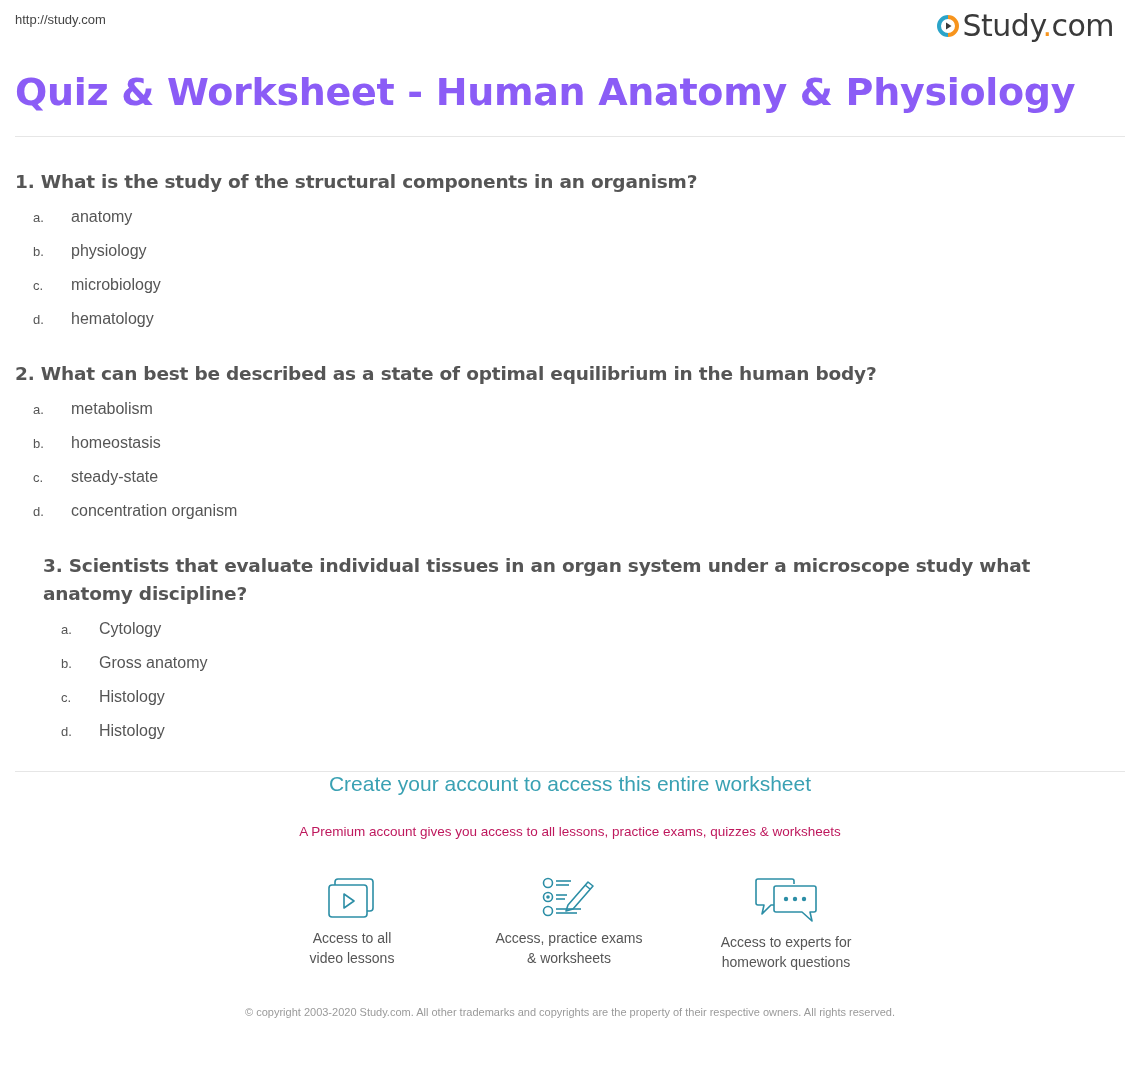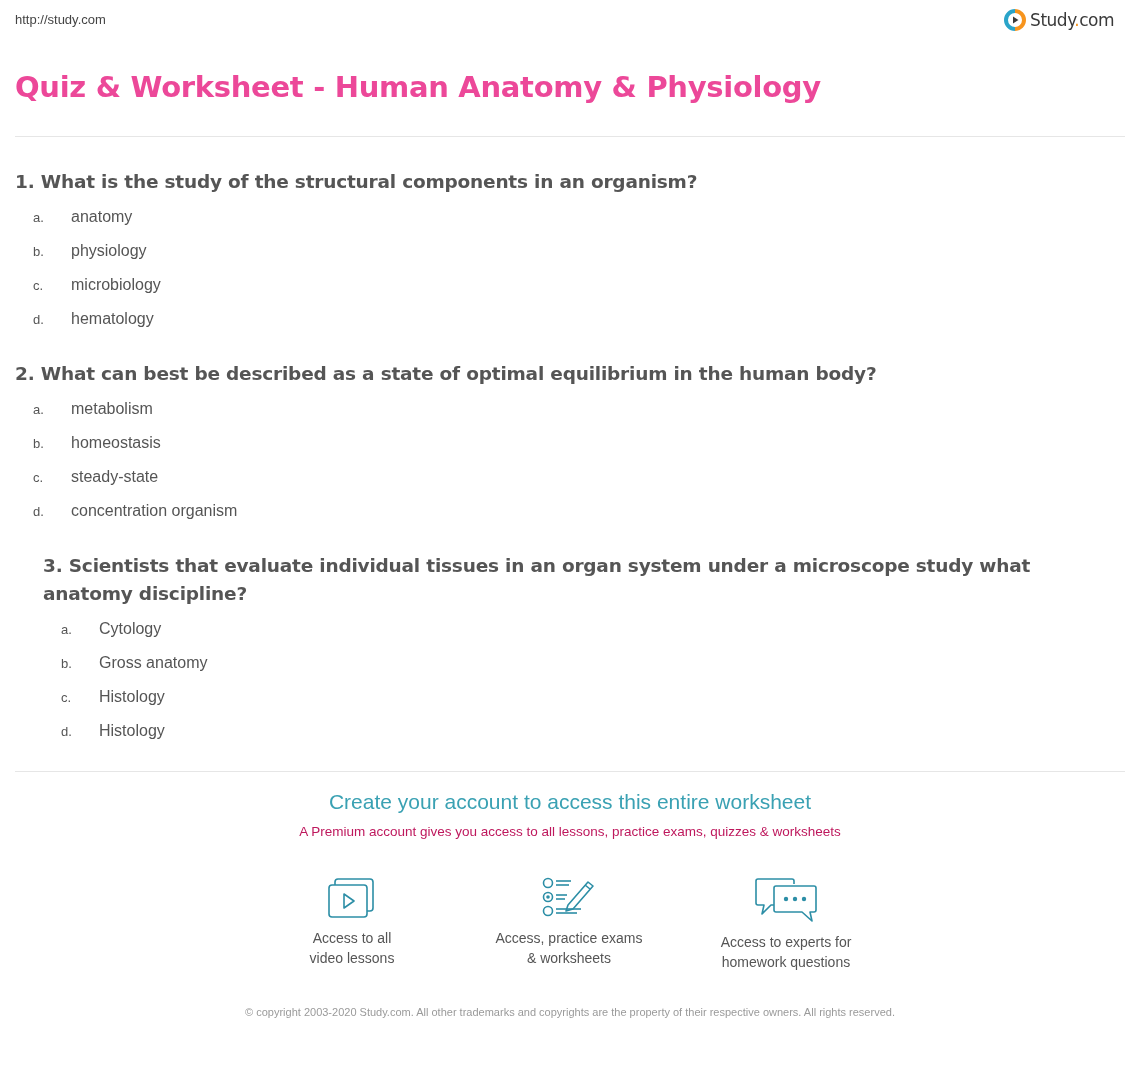--- a/index.html
+++ b/index.html
@@ -2,34 +2,34 @@
 <html><head>
   <meta charset="utf-8">
   <style>
     * { box-sizing: border-box; margin: 0; padding: 0; }
     html, body { width: 1140px; height: 1068px; background: #ffffff; overflow: hidden; }
     body { font-family: "Liberation Sans", "DejaVu Sans", sans-serif; color: #555; position: relative; }
 
     .url { position: absolute; left: 15px; top: 12px; font-size: 13px; color: #444; }
     .logo { position: absolute; right: 26px; top: 8px; display: flex; align-items: center; }
     .logo svg { width: 24px; height: 24px; margin-right: 3px; }
-    .logo-text { font-family: "DejaVu Sans", sans-serif; font-size: 17px; color: #3a3a3a; letter-spacing: -0.5px; }
+    .logo-text { font-family: "DejaVu Sans", sans-serif; font-size: 30px; color: #3a3a3a; letter-spacing: -0.5px; }
     .logo-dot { color: #f7941d; }
 
-    .page-title { position: absolute; left: 15px; top: 70px; font-family: "DejaVu Sans", sans-serif; font-size: 29px; font-weight: bold; color: #ec4899; letter-spacing: -0.3px; }
+    .page-title { position: absolute; left: 15px; top: 70px; font-family: "DejaVu Sans", sans-serif; font-size: 38px; font-weight: bold; color: #8b5cf6; letter-spacing: -0.3px; }
     .divider { position: absolute; left: 15px; right: 15px; height: 1px; background: #e6e6e6; }
 
     .question { position: absolute; left: 15px; right: 70px; }
     .q-text { font-family: "DejaVu Sans", sans-serif; font-size: 18.5px; font-weight: bold; color: #555; line-height: 28px; letter-spacing: -0.2px; }
     .answers { list-style: none; margin-top: 4px; }
     .answer { display: flex; align-items: center; height: 34px; }
     .a-letter { width: 56px; padding-left: 18px; font-size: 13px; color: #555; }
     .a-text { font-size: 16px; color: #555; text-align: center; }
 
-    .cta-title { position: absolute; left: 0; right: 0; top: 790px; text-align: center; font-size: 21px; color: #3aa1b3; font-weight: normal; }
+    .cta-title { position: absolute; left: 0; right: 0; top: 772px; text-align: center; font-size: 21px; color: #3aa1b3; font-weight: normal; }
     .cta-sub { position: absolute; left: 0; right: 0; top: 824px; text-align: center; font-size: 13.5px; color: #be185d; }
 
     .features { position: absolute; top: 876px; left: 0; right: 0; height: 100px; }
     .feature { position: absolute; width: 220px; text-align: center; }
     .feature svg { display: block; margin: 0 auto; }
     .feature-label { margin-top: 8px; font-size: 14px; color: #555; line-height: 20px; }
 
     .footer { position: absolute; left: 210px; right: 210px; top: 1004px; text-align: center; font-size: 11px; color: #9a9a9a; line-height: 17px; }
   </style>
 </head>

